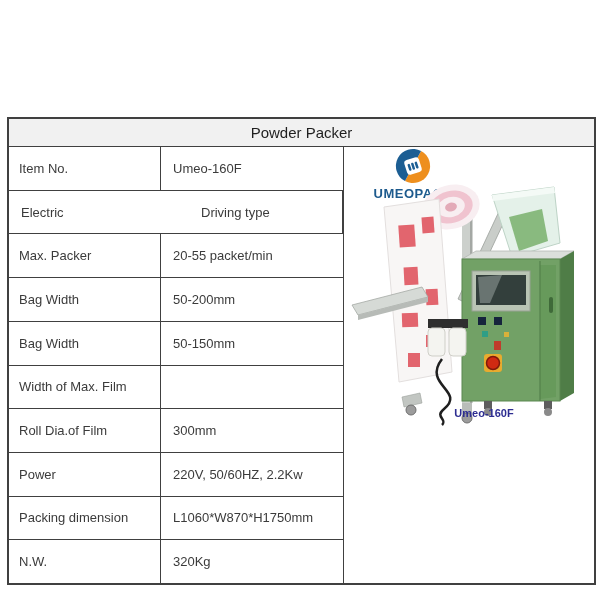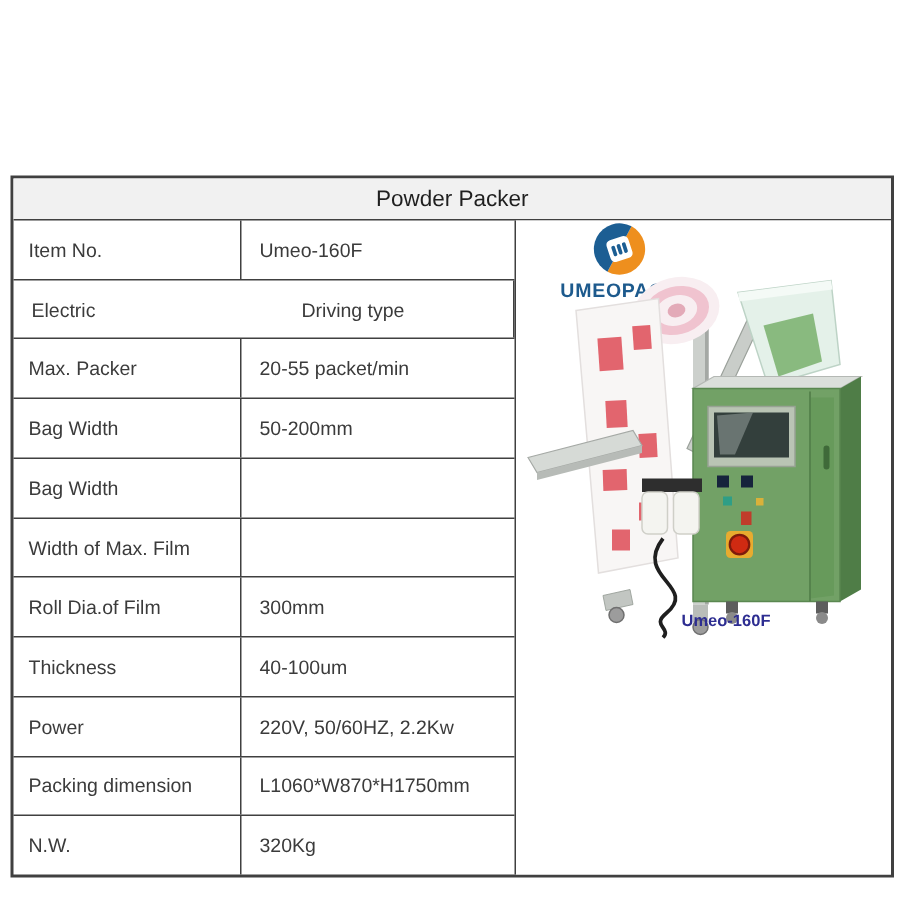--- a/index.html
+++ b/index.html
@@ -115,31 +115,28 @@
           <div class="spec-row">
             <div class="cell label">Max. Packer</div>
             <div class="cell value">20-55 packet/min</div>
           </div>
           <div class="spec-row">
             <div class="cell label">Bag Width</div>
             <div class="cell value">50-200mm</div>
           </div>
           <div class="spec-row">
             <div class="cell label">Bag Width</div>
+            <div class="cell value">50-150mm</div>
           </div>
           <div class="spec-row">
             <div class="cell label">Width of Max. Film</div>
           </div>
           <div class="spec-row">
             <div class="cell label">Roll Dia.of Film</div>
             <div class="cell value">300mm</div>
-          </div>
-          <div class="spec-row">
-            <div class="cell label">Thickness</div>
-            <div class="cell value">40-100um</div>
           </div>
           <div class="spec-row">
             <div class="cell label">Power</div>
             <div class="cell value">220V, 50/60HZ, 2.2Kw</div>
           </div>
           <div class="spec-row">
             <div class="cell label">Packing dimension</div>
             <div class="cell value">L1060*W870*H1750mm</div>
           </div>
           <div class="spec-row">

